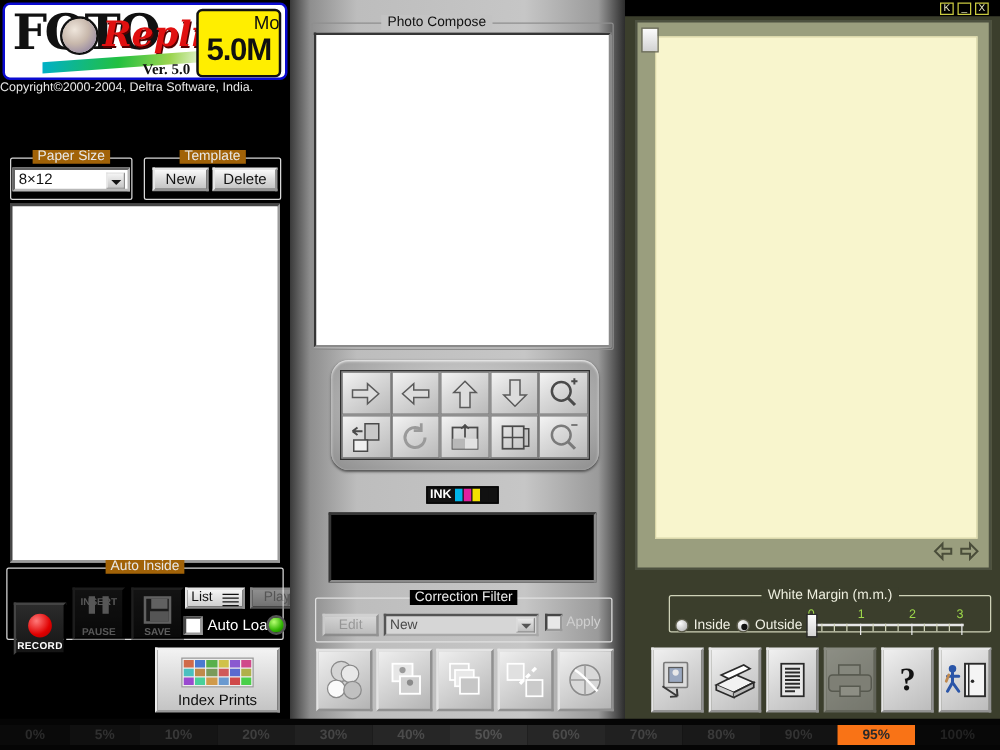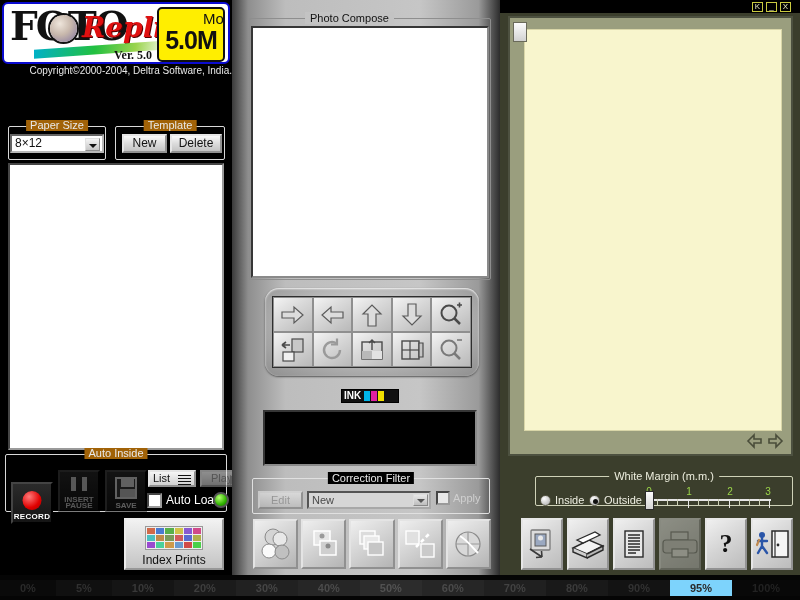--- a/index.html
+++ b/index.html
@@ -68,21 +68,21 @@
     background:#ffee00; border:2px solid #111; border-radius:5px;
     text-align:center; overflow:hidden;
   }
   .model-word { font-size:15px; color:#111; line-height:17px; margin-top:1px;
                 font-family:"Liberation Sans", sans-serif;padding-left:44px; }
   .model-num  { font-size:25px; font-weight:bold; color:#111; line-height:26px;
                 font-family:"Liberation Sans", sans-serif; letter-spacing:-1px;}
 
   #copyright {
     left:0; top:64px; width:232px; height:14px;
-    color:#e8e8e8; font-size:10px; text-align:right; line-height:14px;
+    color:#e8e8e8; font-size:10px; text-align:left; line-height:14px;
     background:#000;
   }
 
   #reset-btn {
     left:8px; top:86px; width:216px; height:25px;
     background:linear-gradient(#fdfdfd,#d4d4d4 45%,#b6b6b6 55%,#e9e9e9);
     border:2px outset #dcdcdc;
     border-radius:3px;
     color:#111; font-size:16px; font-weight:bold; letter-spacing:3px;
     text-align:center; line-height:21px;
@@ -434,21 +434,21 @@
 
     <div class="dark-icon-btn" id="btn-record">
       <span class="rec-dot"></span>
       <span class="rec-label">RECORD</span>
     </div>
     <div class="dark-icon-btn" id="btn-insert-pause">
       <span class="pause-bars">
           <i></i>
           <i></i>
         </span>
-      <span class="pp-label" style="bottom:6px">INSERT</span>
+      <span class="pp-label" style="bottom:24px">INSERT</span>
       <span class="pp-label">PAUSE</span>
     </div>
     <div class="dark-icon-btn" id="btn-save">
       <span class="floppy"></span>
       <span class="pp-label">SAVE</span>
     </div>
 
     <div id="btn-list">
       <span>List</span>
       <span class="list-lines">
@@ -732,16 +732,16 @@
       <div class="pct-cell" style="background: rgb(16, 16, 16); color: rgb(48, 48, 48);">5%</div>
       <div class="pct-cell" style="background: rgb(21, 21, 21); color: rgb(56, 56, 56);">10%</div>
       <div class="pct-cell" style="background: rgb(27, 27, 27); color: rgb(62, 62, 62);">20%</div>
       <div class="pct-cell" style="background: rgb(33, 33, 33); color: rgb(69, 69, 69);">30%</div>
       <div class="pct-cell" style="background: rgb(38, 38, 38); color: rgb(75, 75, 75);">40%</div>
       <div class="pct-cell" style="background: rgb(44, 44, 44); color: rgb(82, 82, 82);">50%</div>
       <div class="pct-cell" style="background: rgb(38, 38, 38); color: rgb(74, 74, 74);">60%</div>
       <div class="pct-cell" style="background: rgb(32, 32, 32); color: rgb(66, 66, 66);">70%</div>
       <div class="pct-cell" style="background: rgb(25, 25, 25); color: rgb(58, 58, 58);">80%</div>
       <div class="pct-cell" style="background: rgb(19, 19, 19); color: rgb(50, 50, 50);">90%</div>
-      <div class="pct-cell" style="background: #7dd3fc; color: rgb(42, 42, 42);">95%</div>
+      <div class="pct-cell" style="background: #f97316; color: rgb(42, 42, 42);">95%</div>
       <div class="pct-cell" style="background: rgb(8, 8, 8); color: rgb(34, 34, 34);">100%</div>
     </div>
 </div>
 
 </body></html>

